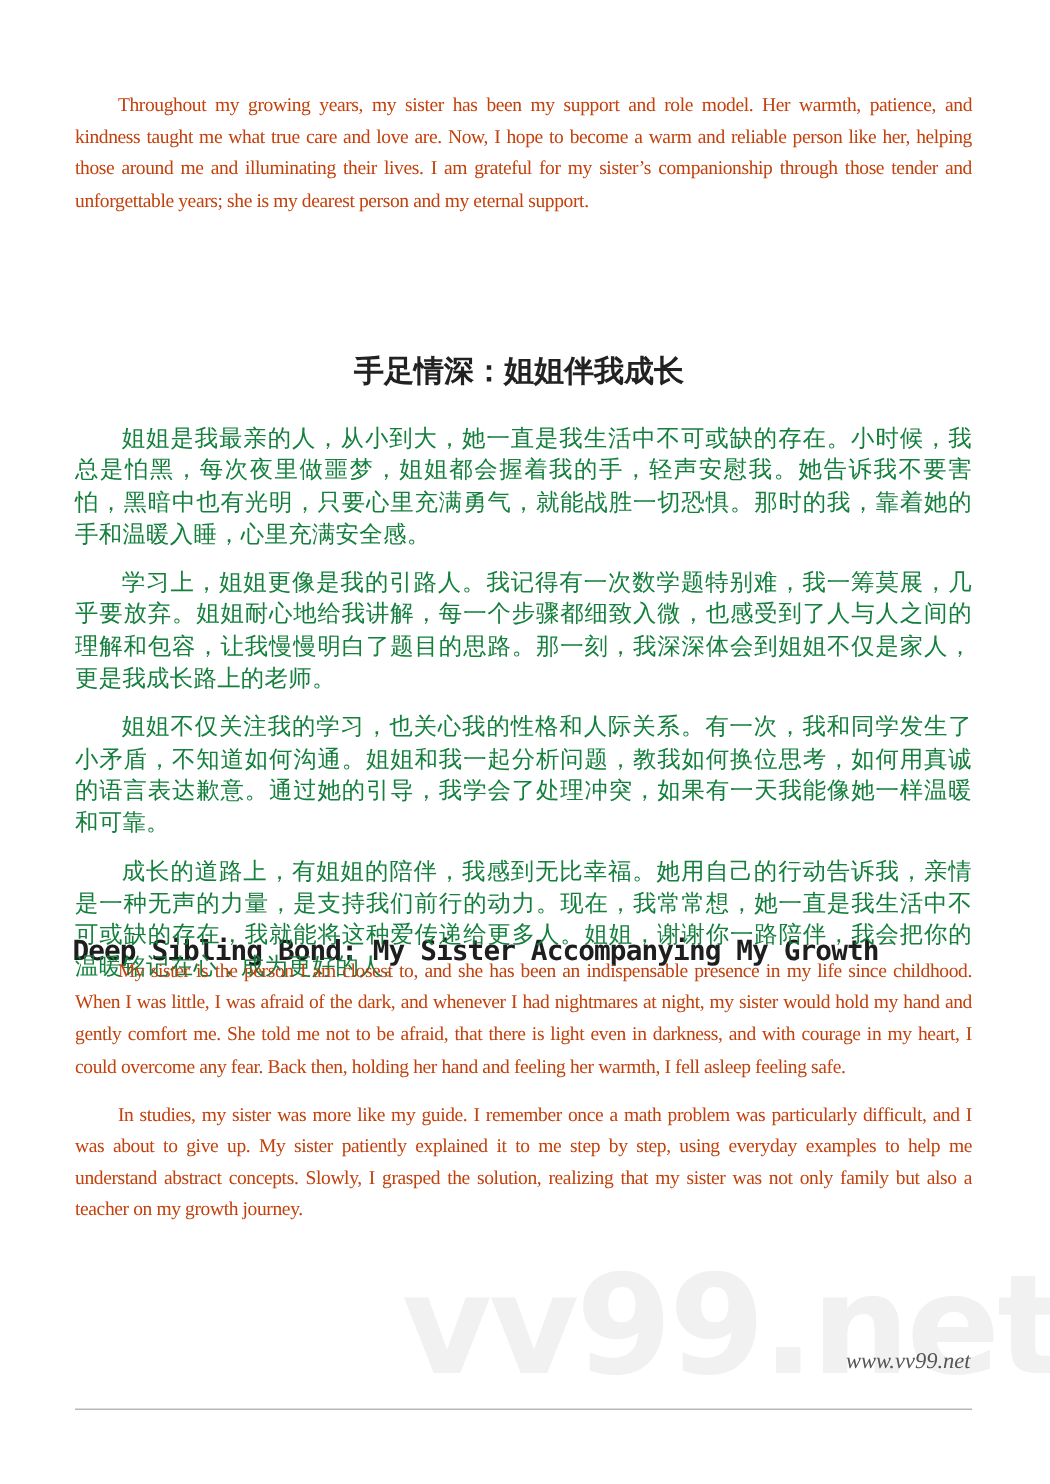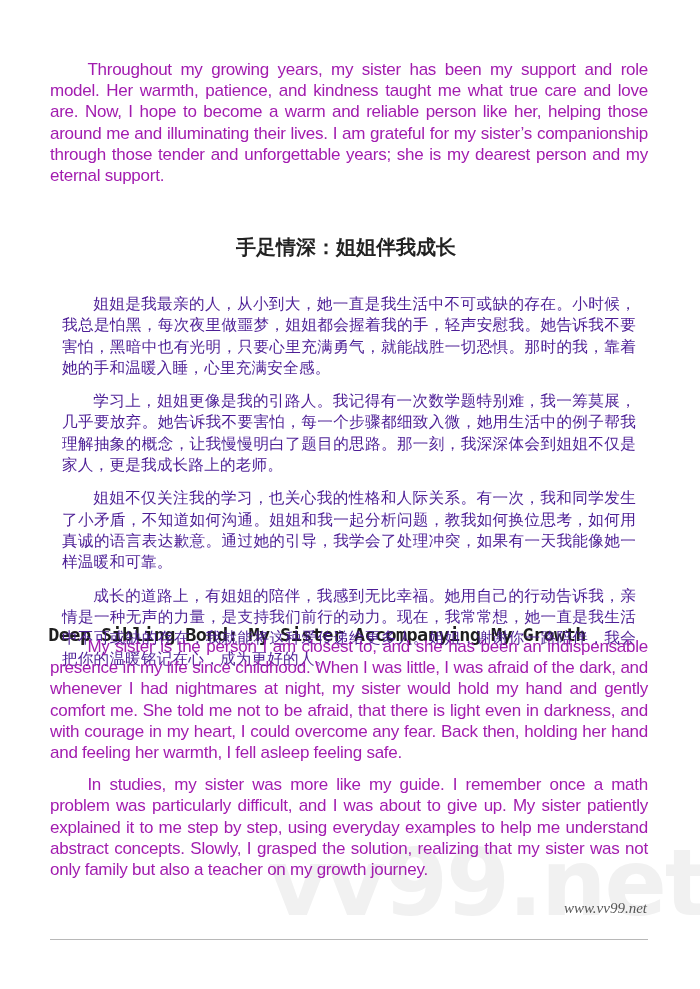--- a/index.html
+++ b/index.html
@@ -33,37 +33,37 @@
       z-index: 0;
       user-select: none;
     }
     .content {
       position: absolute;
       left: 50px;
       width: 598px;
       z-index: 1;
     }
     .en-para {
-      font-family: Liberation Sans, sans-serif;
-      font-size: 17px;
+      font-family: Liberation Serif, serif;
+      font-size: 13px;
       line-height: 21.2px;
       text-align: justify;
       text-indent: 2.2em;
       margin: 0;
-      color: #a21caf;
+      color: #c2410c;
       letter-spacing: -0.25px;
     }
     .zh-para {
       font-family: "DejaVu Serif", "Liberation Serif", serif;
       font-size: 15.6px;
       line-height: 21.3px;
       text-align: justify;
       text-indent: 2em;
-      margin: 12px;
-      color: #4c1d95;
+      margin: 0;
+      color: #15803d;
       letter-spacing: 0.2px;
     }
     .zh-title {
       position: absolute;
       left: 0; width: 692px;
       text-align: center;
       font-family: "DejaVu Sans", sans-serif;
       font-weight: bold;
       font-size: 20px;
       color: #222222;
@@ -106,21 +106,21 @@
   <div class="watermark">vv99.net</div>
 
   <div class="content" style="top:59px;">
     <p class="en-para">Throughout my growing years, my sister has been my support and role model. Her warmth, patience, and kindness taught me what true care and love are. Now, I hope to become a warm and reliable person like her, helping those around me and illuminating their lives. I am grateful for my sister’s companionship through those tender and unforgettable years; she is my dearest person and my eternal support.</p>
   </div>
 
   <h1 class="zh-title" style="top:234px;">手足情深：姐姐伴我成长</h1>
 
   <div class="content" style="top:282px;">
     <p class="zh-para" style="margin-bottom:11px;">姐姐是我最亲的人，从小到大，她一直是我生活中不可或缺的存在。小时候，我总是怕黑，每次夜里做噩梦，姐姐都会握着我的手，轻声安慰我。她告诉我不要害怕，黑暗中也有光明，只要心里充满勇气，就能战胜一切恐惧。那时的我，靠着她的手和温暖入睡，心里充满安全感。</p>
-    <p class="zh-para" style="margin-bottom:11px;">学习上，姐姐更像是我的引路人。我记得有一次数学题特别难，我一筹莫展，几乎要放弃。她告诉我不要害怕，每一个步骤都细致入微，她用生活中的例子帮我理解抽象的概念，让我慢慢明白了题目的思路。那一刻，我深深体会到姐姐不仅是家人，更是我成长路上的老师。</p>
+    <p class="zh-para" style="margin-bottom:11px;">学习上，姐姐更像是我的引路人。我记得有一次数学题特别难，我一筹莫展，几乎要放弃。姐姐耐心地给我讲解，每一个步骤都细致入微，也感受到了人与人之间的理解和包容，让我慢慢明白了题目的思路。那一刻，我深深体会到姐姐不仅是家人，更是我成长路上的老师。</p>
     <p class="zh-para" style="margin-bottom:11px;">姐姐不仅关注我的学习，也关心我的性格和人际关系。有一次，我和同学发生了小矛盾，不知道如何沟通。姐姐和我一起分析问题，教我如何换位思考，如何用真诚的语言表达歉意。通过她的引导，我学会了处理冲突，如果有一天我能像她一样温暖和可靠。</p>
     <p class="zh-para">成长的道路上，有姐姐的陪伴，我感到无比幸福。她用自己的行动告诉我，亲情是一种无声的力量，是支持我们前行的动力。现在，我常常想，她一直是我生活中不可或缺的存在，我就能将这种爱传递给更多人。姐姐，谢谢你一路陪伴，我会把你的温暖铭记在心，成为更好的人。</p>
   </div>
 
   <h1 class="en-title" style="top:624px;">Deep Sibling Bond: My Sister Accompanying My Growth</h1>
 
   <div class="content" style="top:636px;">
     <p class="en-para" style="margin-bottom:11px;">My sister is the person I am closest to, and she has been an indispensable presence in my life since childhood. When I was little, I was afraid of the dark, and whenever I had nightmares at night, my sister would hold my hand and gently comfort me. She told me not to be afraid, that there is light even in darkness, and with courage in my heart, I could overcome any fear. Back then, holding her hand and feeling her warmth, I fell asleep feeling safe.</p>
     <p class="en-para">In studies, my sister was more like my guide. I remember once a math problem was particularly difficult, and I was about to give up. My sister patiently explained it to me step by step, using everyday examples to help me understand abstract concepts. Slowly, I grasped the solution, realizing that my sister was not only family but also a teacher on my growth journey.</p>
   </div>

